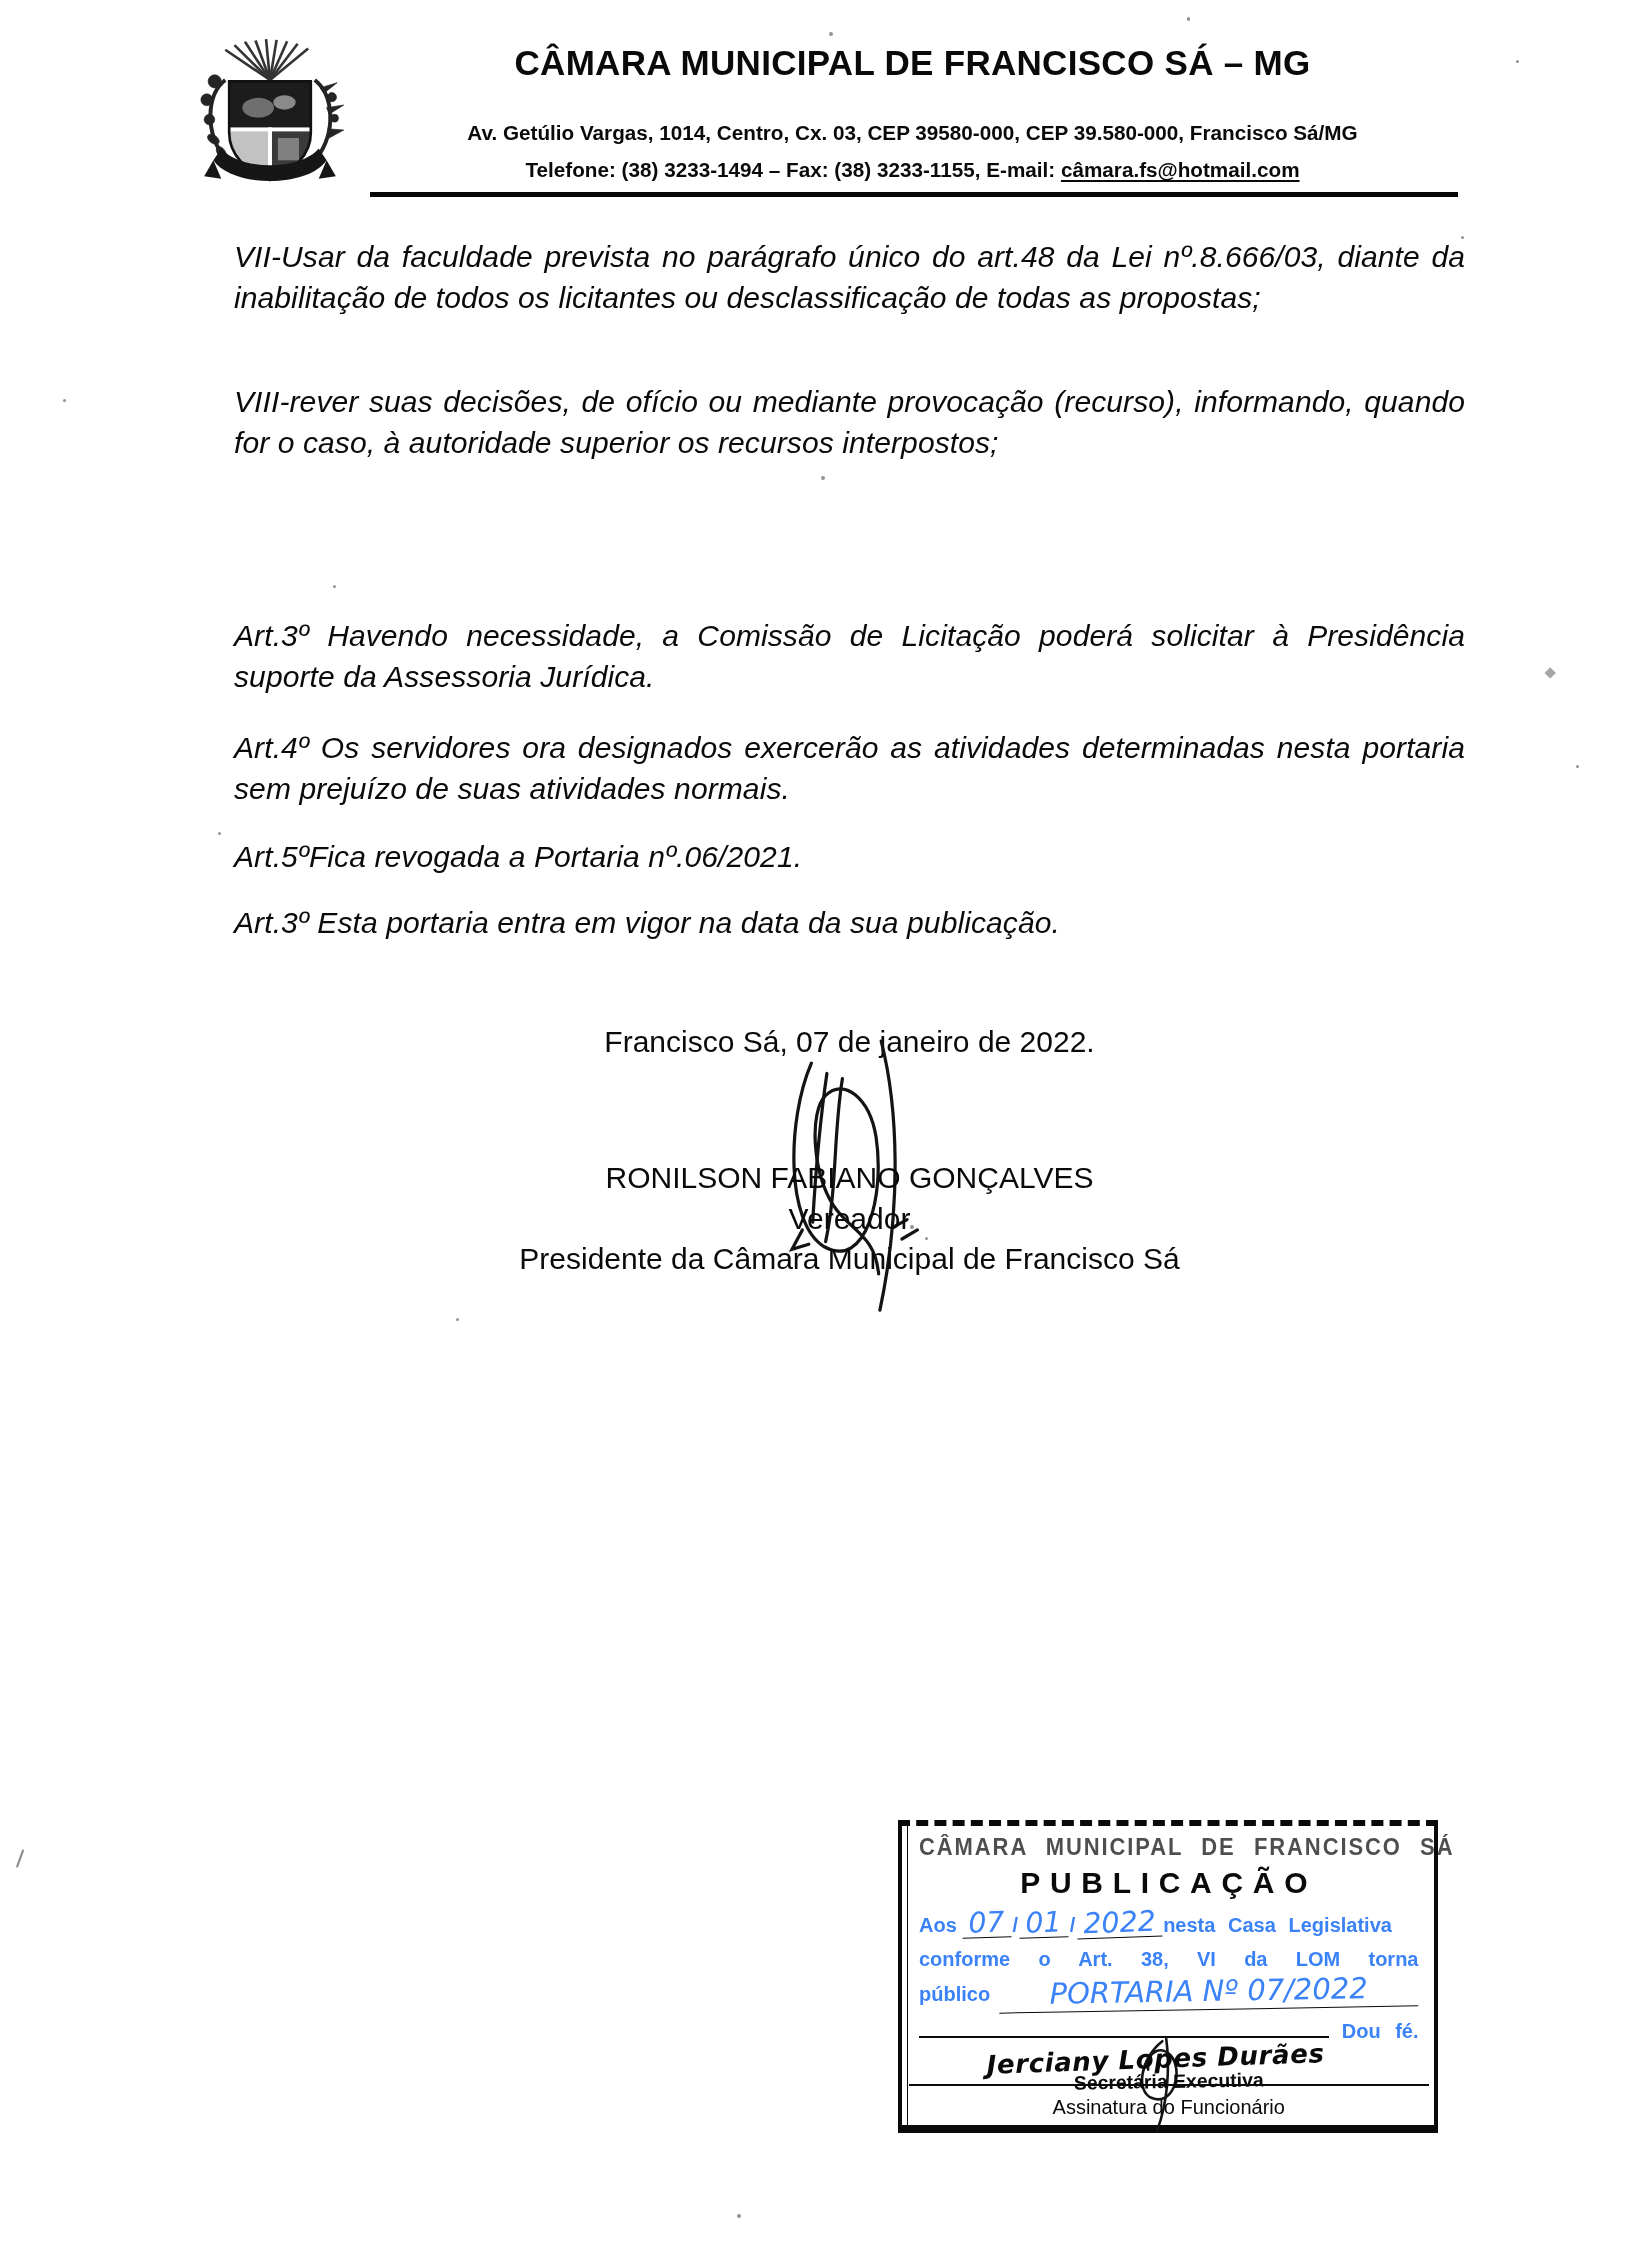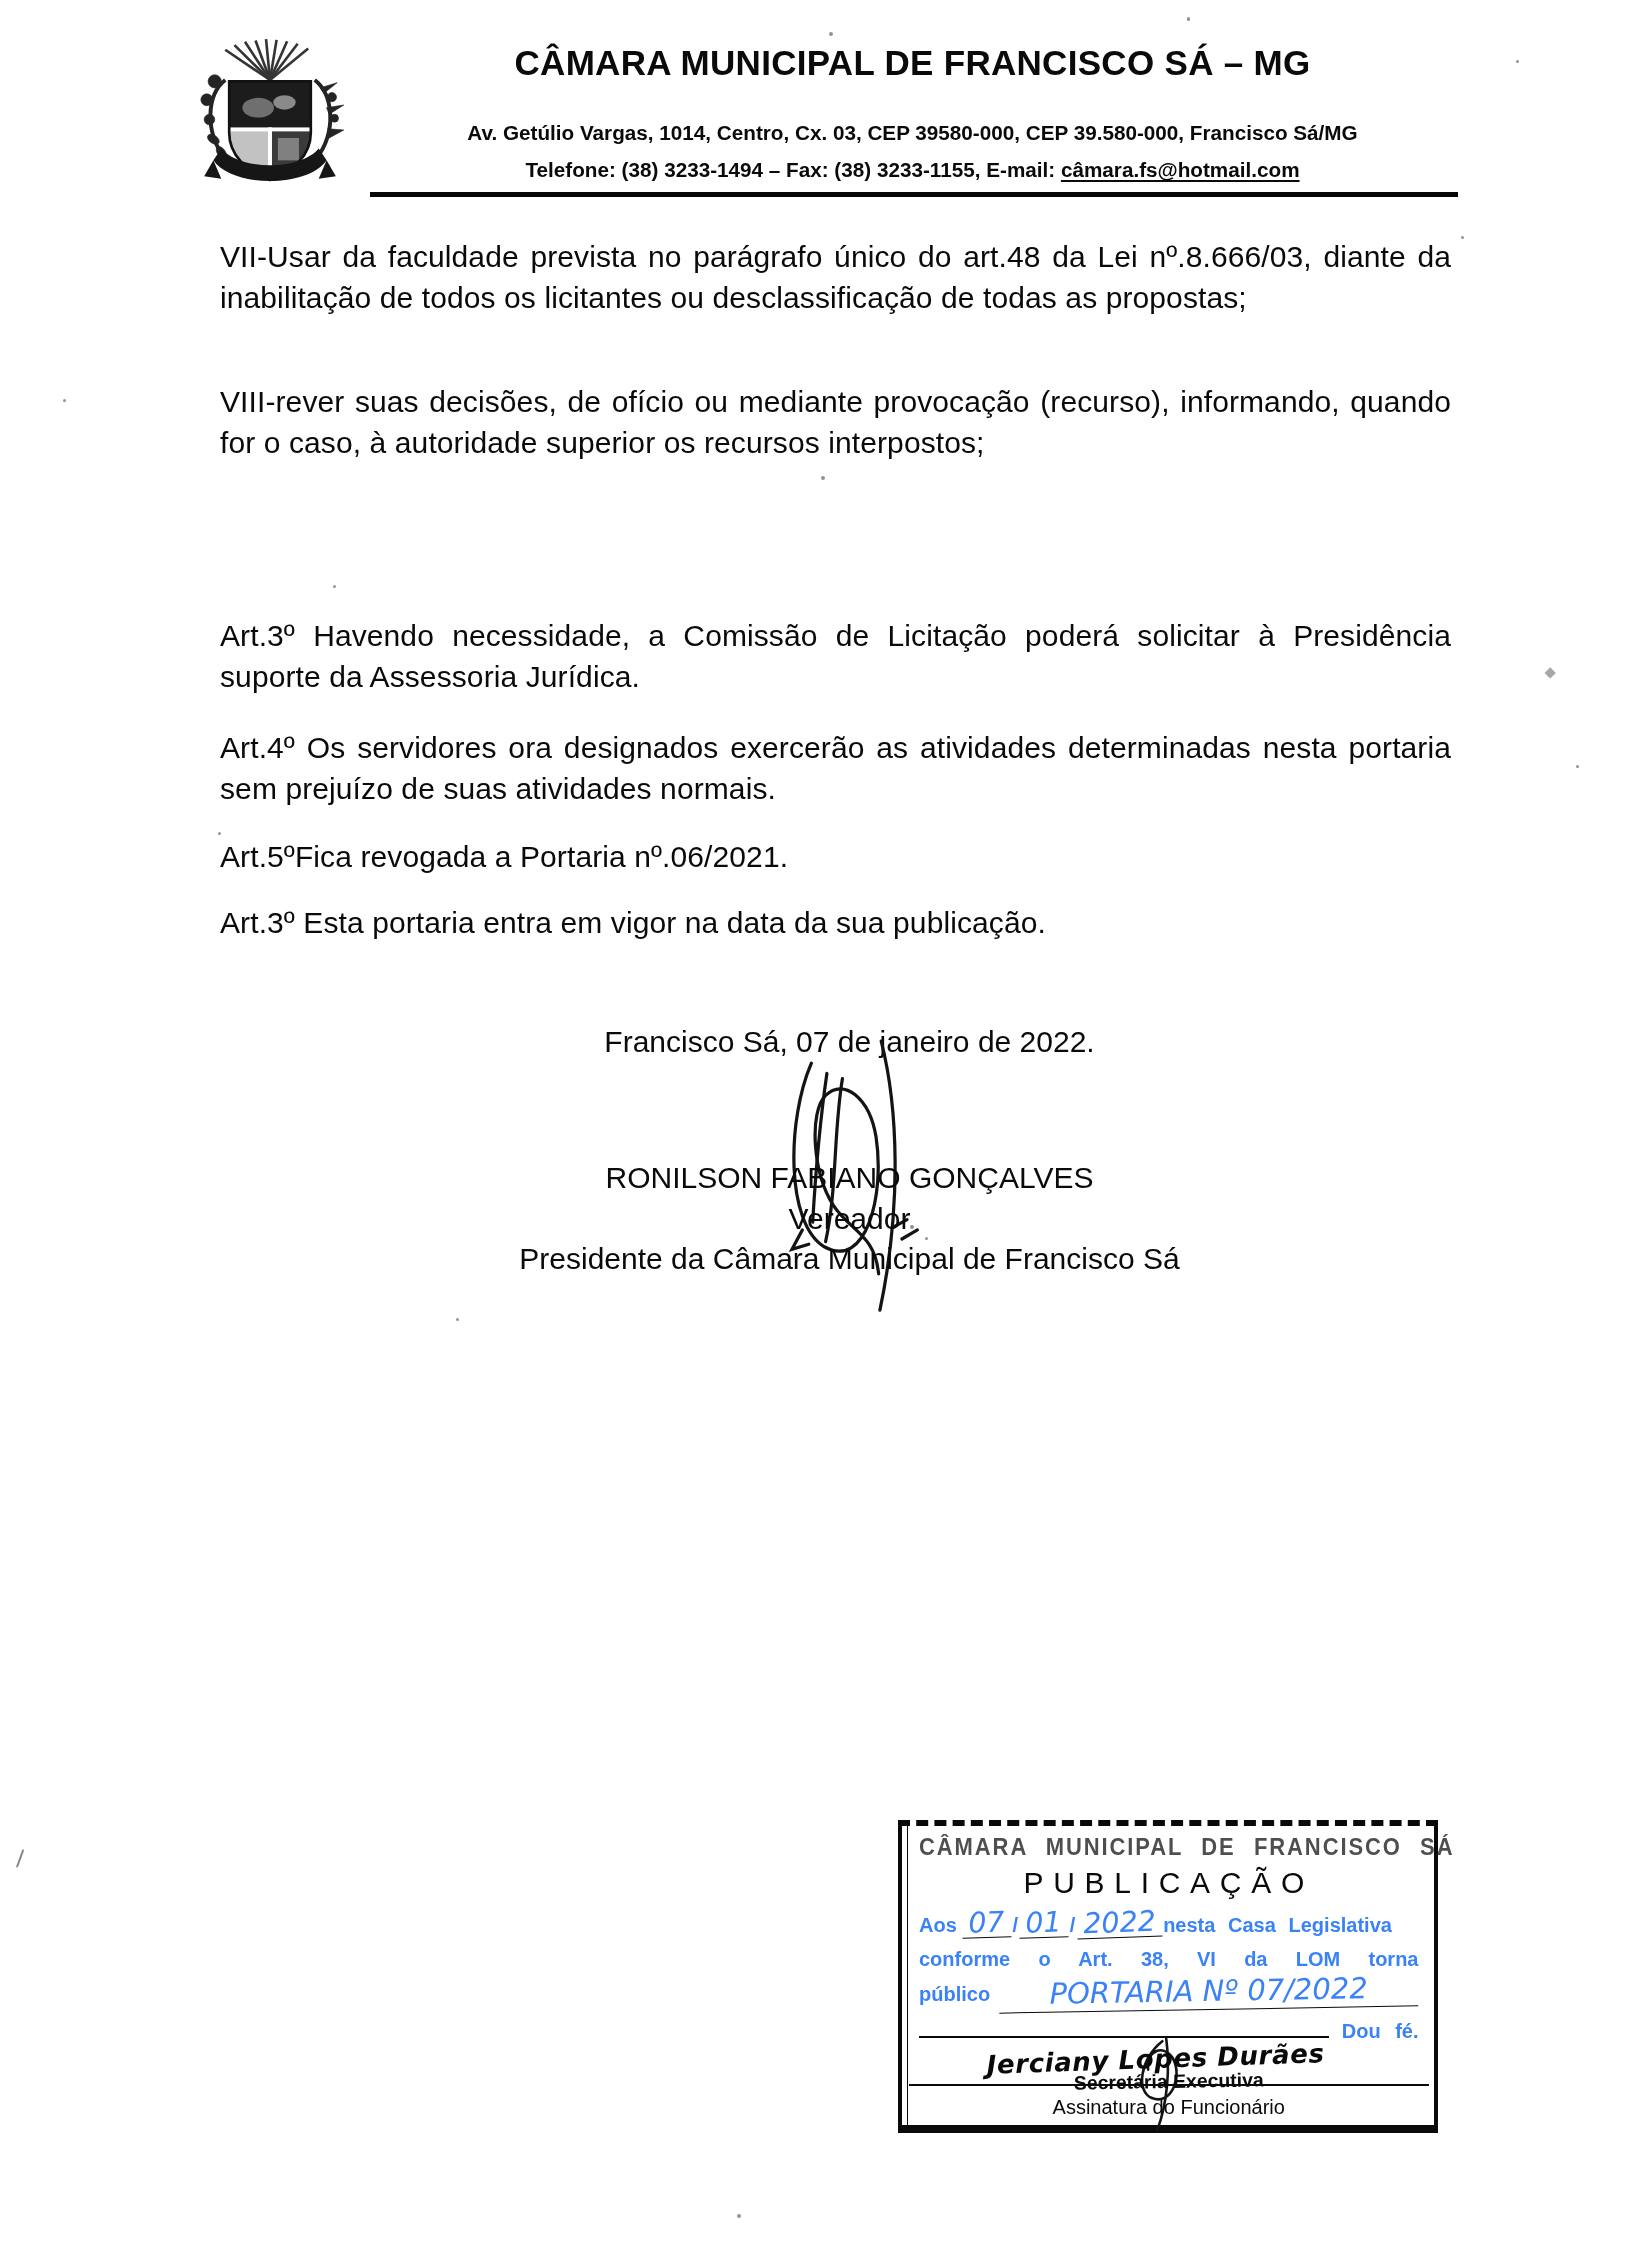--- a/index.html
+++ b/index.html
@@ -14,21 +14,21 @@
     font-size:35px; font-weight:700; letter-spacing:0.3px;
   }
   .addr{
     position:absolute; left:352px; top:114px; width:1121px; text-align:center;
     font-size:20.7px; font-weight:700; line-height:37px;
   }
   .email{text-decoration:underline; text-decoration-thickness:1.9px; text-underline-offset:3.2px;}
   .rule{position:absolute; left:370px; top:192px; width:1088px; height:5.2px; background:#060606;}
 
   
-  .bodywrap{position:absolute; left:220px; top:0; width:1231px; height:100%;}
+  .bodywrap{position:absolute; left:234px; top:0; width:1231px; height:100%;font-style:italic;}
   .bodywrap p{
     position:absolute; left:0; right:0; margin:0;
     font-size:30px; line-height:41px; letter-spacing:0.1px;
   }
   .just{text-align:justify;}
   .p0{top:236px;} .p1{top:381px;} .p2{top:496px;}
   .p3{top:615px;} .p4{top:727px;} .p5{top:836px;} .p6{top:902px;}
 
   
   .centered{position:absolute; left:234px; width:1231px; text-align:center; font-size:30px;}
@@ -42,21 +42,21 @@
   .stamp{
     position:absolute; left:898px; top:1820px; width:540px; height:313px;
     border:4.5px solid #0a0a0a; border-top:6.5px dashed #0a0a0a; border-bottom:8.4px solid #0a0a0a;
     box-sizing:border-box; padding:9px 15.5px 0 17px; background:#fff;
   }
   .stamp::before{content:""; position:absolute; left:4.5px; top:0; bottom:0; width:1.9px; background:#0a0a0a;}
   .stamp-org{
     font-size:22px; font-weight:700; text-align:center; color:#1d1d1d; opacity:.78;
     letter-spacing:1.9px; word-spacing:10.3px; white-space:nowrap; transform:scaleY(1.06);
   }
-  .stamp-heading{margin-top:5.2px; text-align:center; font-size:30px; font-weight:400; letter-spacing:9.7px;}
+  .stamp-heading{margin-top:5.2px; text-align:center; font-size:30px; font-weight:700; letter-spacing:9.7px;}
   .form-line{font-size:20px; font-weight:700; color:#3b82f6;}
   .hand{font-family:"DejaVu Sans", sans-serif; font-style:italic; font-weight:400;}
   .u{border-bottom:1.9px solid #0a0a0a;}
   .row1{margin-top:9px; display:flex; align-items:baseline;}
   .row1 .lbl{margin-right:5.2px;}
   .row1 .hand-date{font-size:28.4px; line-height:1; padding:0 6.5px; transform:rotate(-2deg);}
   .row1 .sep{margin:0 1.3px;}
   .row1 .suffix{margin-left:1.3px; word-spacing:7.1px; white-space:nowrap;}
   .row2{margin-top:9px; text-align:justify; text-align-last:justify;}
   .row3{margin-top:6.5px; display:flex; align-items:baseline;justify-content:flex-end;}

